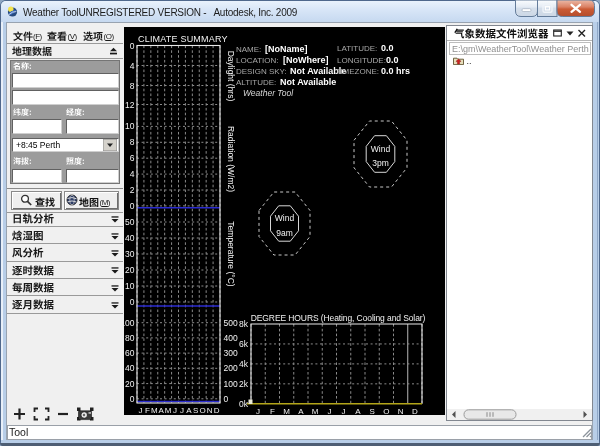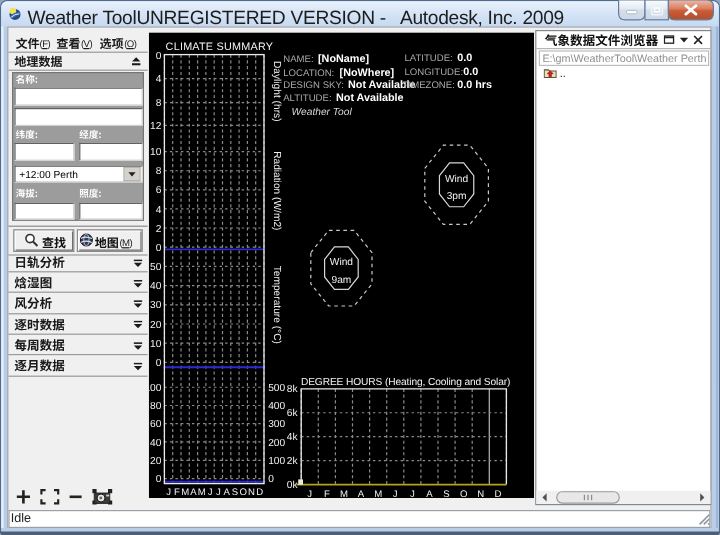--- a/index.html
+++ b/index.html
@@ -10,21 +10,21 @@
 <div class="abs" style="left:1px;top:1px;width:598px;height:21px;border-radius:5px 5px 0 0;background:linear-gradient(#e9f2fc,#d7e5f7 45%,#c6d9f0)"></div>
 <div class="abs" style="left:6px;top:22px;width:587px;height:418px;background:#f0f0f0;border:1px solid #98a3b0"></div>
 <div class="abs" style="left:1px;top:22px;width:1.5px;height:418px;background:#e8eff8"></div>
 <div class="abs" style="left:596.5px;top:22px;width:1px;height:418px;background:#8fa8c8"></div>
 <svg class="abs" style="left:7px;top:6px" width="11" height="11" viewBox="0 0 11 11">
 <circle cx="5.5" cy="6" r="4.6" fill="#274a7e"></circle>
 <circle cx="3.8" cy="3.2" r="2.7" fill="#f4e34c"></circle>
 <path d="M1.5 7.5 Q5 3.5 9.5 4.5 Q7 8 3.5 9 Z" fill="#3b6bc0"></path>
 <path d="M2 8.6 Q5.5 5.2 9.3 5.6" stroke="#fff" stroke-width=".7" fill="none"></path>
 </svg>
-<div class="abs" style="left:23px;top:6.5px;font-size:16px;letter-spacing:-0.25px;color:#1c1c1c;white-space:pre">Weather ToolUNREGISTERED VERSION -   Autodesk, Inc. 2009</div>
+<div class="abs" style="left:23px;top:6.5px;font-size:10px;letter-spacing:-0.25px;color:#1c1c1c;white-space:pre">Weather ToolUNREGISTERED VERSION -   Autodesk, Inc. 2009</div>
 <svg class="abs" style="left:514px;top:0px" width="82" height="18" viewBox="0 0 82 18">
 <defs>
 <linearGradient id="gb" x1="0" y1="0" x2="0" y2="1">
         <stop offset="0" stop-color="#fbfdfe"></stop>
         <stop offset=".42" stop-color="#e4ebf4"></stop>
         <stop offset=".5" stop-color="#d5dfeb"></stop>
         <stop offset="1" stop-color="#ccd7e5"></stop>
       </linearGradient>
 <linearGradient id="gr2" x1="0" y1="0" x2="0" y2="1">
         <stop offset="0" stop-color="#ecbaa8"></stop>
@@ -70,21 +70,21 @@
 <div class="abs" style="left:12px;top:90px;width:107px;height:15px;background:#fff;border:1px solid #616161;border-bottom-color:#cfcfcf;border-right-color:#cfcfcf"></div>
 <svg style="position:absolute;left:12.5px;top:106.5px;overflow:visible" width="20" height="12">
     <path transform="translate(0,8.0)" d="M0.3 -0.5 0.4 0.4C1.2 0.1 2.2 -0.1 3.2 -0.4L3.1 -1.2C2.1 -0.9 1.0 -0.7 0.3 -0.5ZM0.4 -3.3C0.6 -3.4 0.8 -3.4 1.5 -3.5C1.2 -3.1 1.0 -2.8 0.9 -2.7C0.6 -2.4 0.4 -2.2 0.2 -2.1C0.3 -1.9 0.5 -1.5 0.5 -1.4C0.7 -1.5 1.0 -1.6 2.9 -2.0C2.9 -2.1 2.9 -2.5 2.9 -2.7L1.7 -2.5C2.2 -3.2 2.7 -3.9 3.1 -4.7L2.4 -5.1C2.3 -4.8 2.1 -4.6 2.0 -4.3L1.3 -4.2C1.7 -4.9 2.1 -5.7 2.4 -6.4L1.6 -6.8C1.3 -5.9 0.8 -4.9 0.6 -4.6C0.5 -4.4 0.3 -4.2 0.2 -4.2C0.3 -3.9 0.4 -3.5 0.4 -3.3ZM4.7 -6.8V-5.8H3.2V-4.9H4.7V-4.3H3.4V-3.4H4.7V-2.8H3.1V-1.9H4.7V0.7H5.7V-1.9H6.8C6.7 -1.2 6.7 -0.9 6.6 -0.8C6.5 -0.7 6.5 -0.7 6.4 -0.7C6.3 -0.7 6.1 -0.7 5.9 -0.8C6.0 -0.5 6.1 -0.2 6.1 0.0C6.4 0.0 6.6 0.0 6.8 0.0C7.0 -0.0 7.1 -0.1 7.3 -0.3C7.4 -0.5 7.5 -1.1 7.6 -2.5C7.7 -2.6 7.7 -2.8 7.7 -2.8H5.7V-3.4H7.2V-4.3H5.7V-4.9H7.4V-5.8H5.7V-6.8Z M11.1 -5.0V-4.5H10.0V-3.7H11.1V-2.5H14.4V-3.7H15.6V-4.5H14.4V-5.0H13.5V-4.5H12.0V-5.0ZM13.5 -3.7V-3.2H12.0V-3.7ZM13.7 -1.4C13.4 -1.2 13.1 -0.9 12.7 -0.8C12.2 -1.0 11.9 -1.2 11.6 -1.4ZM10.1 -2.2V-1.4H10.9L10.6 -1.3C10.9 -1.0 11.2 -0.7 11.6 -0.4C11.0 -0.3 10.3 -0.2 9.7 -0.1C9.8 0.1 10.0 0.4 10.1 0.7C11.0 0.6 11.8 0.4 12.6 0.1C13.4 0.4 14.2 0.6 15.2 0.7C15.3 0.5 15.6 0.1 15.8 -0.1C15.0 -0.2 14.4 -0.3 13.7 -0.4C14.3 -0.8 14.8 -1.3 15.2 -1.9L14.6 -2.2L14.4 -2.2ZM11.7 -6.6C11.8 -6.5 11.8 -6.3 11.9 -6.1H8.9V-4.0C8.9 -2.7 8.8 -0.9 8.2 0.3C8.4 0.4 8.9 0.6 9.1 0.7C9.7 -0.6 9.8 -2.6 9.8 -4.0V-5.2H15.6V-6.1H13.0C12.9 -6.4 12.8 -6.6 12.7 -6.9Z M17.3 -2.9C17.7 -2.9 18.0 -3.3 18.0 -3.7C18.0 -4.1 17.7 -4.5 17.3 -4.5C16.9 -4.5 16.6 -4.1 16.6 -3.7C16.6 -3.3 16.9 -2.9 17.3 -2.9ZM17.3 0.1C17.7 0.1 18.0 -0.2 18.0 -0.7C18.0 -1.1 17.7 -1.4 17.3 -1.4C16.9 -1.4 16.6 -1.1 16.6 -0.7C16.6 -0.2 16.9 0.1 17.3 0.1Z" fill="#fff"></path>
   </svg>
 <svg style="position:absolute;left:65.5px;top:106.5px;overflow:visible" width="20" height="12">
     <path transform="translate(0,8.0)" d="M0.2 -0.6 0.4 0.3C1.2 0.1 2.2 -0.1 3.1 -0.4L3.0 -1.2C2.0 -1.0 0.9 -0.7 0.2 -0.6ZM0.5 -3.3C0.6 -3.4 0.8 -3.4 1.5 -3.5C1.2 -3.2 1.0 -2.9 0.9 -2.8C0.6 -2.5 0.4 -2.3 0.2 -2.2C0.3 -2.0 0.5 -1.5 0.5 -1.4C0.7 -1.5 1.1 -1.6 3.1 -2.0C3.0 -2.2 3.0 -2.5 3.1 -2.8L1.9 -2.6C2.4 -3.2 3.0 -3.9 3.4 -4.6L2.6 -5.2C2.5 -4.9 2.3 -4.6 2.1 -4.4L1.4 -4.3C1.8 -4.9 2.2 -5.7 2.6 -6.4L1.6 -6.8C1.4 -5.9 0.8 -4.9 0.6 -4.7C0.5 -4.4 0.3 -4.2 0.1 -4.2C0.3 -4.0 0.4 -3.5 0.5 -3.3ZM3.4 -6.4V-5.5H5.9C5.2 -4.7 4.0 -4.0 2.9 -3.6C3.0 -3.4 3.3 -3.0 3.4 -2.8C4.1 -3.0 4.8 -3.4 5.4 -3.8C6.1 -3.5 6.9 -3.1 7.3 -2.8L7.8 -3.5C7.5 -3.8 6.8 -4.1 6.2 -4.4C6.7 -4.9 7.1 -5.4 7.4 -6.1L6.7 -6.4L6.5 -6.4ZM3.5 -2.7V-1.8H4.9V-0.4H3.0V0.5H7.8V-0.4H5.9V-1.8H7.3V-2.7Z M11.1 -5.0V-4.5H10.0V-3.7H11.1V-2.5H14.4V-3.7H15.6V-4.5H14.4V-5.0H13.5V-4.5H12.0V-5.0ZM13.5 -3.7V-3.2H12.0V-3.7ZM13.7 -1.4C13.4 -1.2 13.1 -0.9 12.7 -0.8C12.2 -1.0 11.9 -1.2 11.6 -1.4ZM10.1 -2.2V-1.4H10.9L10.6 -1.3C10.9 -1.0 11.2 -0.7 11.6 -0.4C11.0 -0.3 10.3 -0.2 9.7 -0.1C9.8 0.1 10.0 0.4 10.1 0.7C11.0 0.6 11.8 0.4 12.6 0.1C13.4 0.4 14.2 0.6 15.2 0.7C15.3 0.5 15.6 0.1 15.8 -0.1C15.0 -0.2 14.4 -0.3 13.7 -0.4C14.3 -0.8 14.8 -1.3 15.2 -1.9L14.6 -2.2L14.4 -2.2ZM11.7 -6.6C11.8 -6.5 11.8 -6.3 11.9 -6.1H8.9V-4.0C8.9 -2.7 8.8 -0.9 8.2 0.3C8.4 0.4 8.9 0.6 9.1 0.7C9.7 -0.6 9.8 -2.6 9.8 -4.0V-5.2H15.6V-6.1H13.0C12.9 -6.4 12.8 -6.6 12.7 -6.9Z M17.3 -2.9C17.7 -2.9 18.0 -3.3 18.0 -3.7C18.0 -4.1 17.7 -4.5 17.3 -4.5C16.9 -4.5 16.6 -4.1 16.6 -3.7C16.6 -3.3 16.9 -2.9 17.3 -2.9ZM17.3 0.1C17.7 0.1 18.0 -0.2 18.0 -0.7C18.0 -1.1 17.7 -1.4 17.3 -1.4C16.9 -1.4 16.6 -1.1 16.6 -0.7C16.6 -0.2 16.9 0.1 17.3 0.1Z" fill="#fff"></path>
   </svg>
 <div class="abs" style="left:12px;top:119px;width:50px;height:15px;background:#fff;border:1px solid #616161;border-bottom-color:#cfcfcf;border-right-color:#cfcfcf"></div>
 <div class="abs" style="left:66px;top:119px;width:53px;height:15px;background:#fff;border:1px solid #616161;border-bottom-color:#cfcfcf;border-right-color:#cfcfcf"></div>
 <div class="abs" style="left:12px;top:138px;width:107px;height:14px;background:#fff;border:1px solid #616161;border-bottom-color:#cfcfcf;border-right-color:#cfcfcf"></div>
-<div class="abs" style="left:16px;top:140px;font-size:8.5px;color:#000">+12:00 Perth</div>
+<div class="abs" style="left:16px;top:140px;font-size:8.5px;color:#000">+8:45 Perth</div>
 <svg class="abs" style="left:103px;top:139px" width="14" height="12" viewBox="0 0 14 12">
 <rect x="0" y="0" width="14" height="12" fill="#d5d2cb" stroke="#8a8a8a" stroke-width="1"></rect>
 <path d="M4 4.5 H10 L7 8 Z" fill="#222"></path>
   </svg>
 <svg style="position:absolute;left:12.5px;top:156.4px;overflow:visible" width="20" height="12">
     <path transform="translate(0,8.0)" d="M0.7 -6.0C1.2 -5.8 1.8 -5.4 2.1 -5.1L2.7 -5.8C2.4 -6.1 1.7 -6.5 1.3 -6.7ZM0.3 -3.7C0.7 -3.5 1.3 -3.1 1.6 -2.9L2.1 -3.6C1.8 -3.8 1.3 -4.2 0.8 -4.4ZM0.5 0.1 1.3 0.6C1.7 -0.2 2.0 -1.1 2.3 -2.0L1.6 -2.5C1.3 -1.6 0.8 -0.6 0.5 0.1ZM4.5 -3.6C4.7 -3.4 4.9 -3.2 5.1 -3.0H4.0L4.1 -3.8H4.8ZM3.4 -6.8C3.2 -5.9 2.7 -5.0 2.2 -4.4C2.4 -4.3 2.8 -4.0 3.0 -3.9C3.1 -4.0 3.2 -4.1 3.3 -4.3C3.2 -3.9 3.2 -3.5 3.1 -3.0H2.3V-2.2H3.0C2.9 -1.5 2.8 -1.0 2.7 -0.5H6.1C6.0 -0.4 6.0 -0.3 6.0 -0.2C5.9 -0.1 5.8 -0.1 5.7 -0.1C5.5 -0.1 5.2 -0.1 4.8 -0.1C5.0 0.1 5.1 0.4 5.1 0.6C5.5 0.7 5.8 0.7 6.1 0.6C6.4 0.6 6.6 0.5 6.7 0.3C6.8 0.1 6.9 -0.1 7.0 -0.5H7.6V-1.3H7.1L7.2 -2.2H7.8V-3.0H7.2L7.3 -4.2C7.3 -4.3 7.3 -4.6 7.3 -4.6H3.5C3.6 -4.8 3.7 -4.9 3.8 -5.1H7.6V-6.0H4.2C4.2 -6.2 4.3 -6.4 4.4 -6.6ZM4.3 -2.0C4.5 -1.8 4.8 -1.5 5.0 -1.3H3.8L3.9 -2.2H4.6ZM5.2 -3.8H6.4L6.3 -3.0H5.6L5.8 -3.2C5.6 -3.3 5.4 -3.6 5.2 -3.8ZM5.0 -2.2H6.3C6.3 -1.8 6.2 -1.5 6.2 -1.3H5.4L5.7 -1.5C5.5 -1.7 5.3 -1.9 5.0 -2.2Z M11.9 -6.8 11.9 -5.5H11.0V-5.3H10.2V-6.8H9.3V-5.3H8.3V-4.4H9.3V-3.0L8.2 -2.7L8.4 -1.7L9.3 -2.0V-0.3C9.3 -0.2 9.3 -0.2 9.2 -0.2C9.0 -0.2 8.7 -0.2 8.4 -0.2C8.5 0.1 8.6 0.5 8.7 0.7C9.2 0.7 9.6 0.7 9.9 0.5C10.2 0.4 10.2 0.1 10.2 -0.3V-2.3L11.1 -2.5L11.0 -3.4L10.2 -3.2V-4.4H11.0V-4.6H11.9C11.8 -2.7 11.5 -1.1 10.3 0.0C10.6 0.2 10.8 0.5 11.0 0.7C11.7 0.0 12.1 -0.8 12.4 -1.8C12.6 -1.4 12.8 -1.1 13.0 -0.9C12.7 -0.5 12.3 -0.3 11.8 -0.1C12.0 0.1 12.2 0.5 12.3 0.7C12.8 0.5 13.3 0.2 13.7 -0.2C14.1 0.2 14.6 0.5 15.2 0.7C15.4 0.4 15.6 0.1 15.8 -0.1C15.2 -0.3 14.7 -0.6 14.3 -0.9C14.7 -1.6 15.1 -2.5 15.2 -3.7L14.7 -3.8L14.5 -3.8H12.8L12.8 -4.6H15.7V-5.5H15.1L15.4 -5.9C15.1 -6.2 14.5 -6.5 14.0 -6.8L13.5 -6.2C13.8 -6.0 14.2 -5.7 14.6 -5.5H12.9L12.9 -6.8ZM14.2 -2.9C14.1 -2.4 13.8 -2.0 13.6 -1.6C13.2 -2.0 13.0 -2.4 12.7 -2.9Z M17.3 -2.9C17.7 -2.9 18.0 -3.3 18.0 -3.7C18.0 -4.1 17.7 -4.5 17.3 -4.5C16.9 -4.5 16.6 -4.1 16.6 -3.7C16.6 -3.3 16.9 -2.9 17.3 -2.9ZM17.3 0.1C17.7 0.1 18.0 -0.2 18.0 -0.7C18.0 -1.1 17.7 -1.4 17.3 -1.4C16.9 -1.4 16.6 -1.1 16.6 -0.7C16.6 -0.2 16.9 0.1 17.3 0.1Z" fill="#fff"></path>
   </svg>
 <svg style="position:absolute;left:65.5px;top:156.4px;overflow:visible" width="20" height="12">
     <path transform="translate(0,8.0)" d="M4.6 -3.1H6.4V-2.2H4.6ZM2.6 -1.0C2.7 -0.5 2.7 0.3 2.7 0.7L3.7 0.5C3.7 0.1 3.6 -0.6 3.5 -1.1ZM4.3 -1.0C4.5 -0.5 4.6 0.2 4.7 0.7L5.7 0.5C5.6 0.0 5.4 -0.7 5.2 -1.2ZM5.9 -1.0C6.3 -0.5 6.7 0.3 6.8 0.7L7.7 0.3C7.6 -0.1 7.1 -0.8 6.8 -1.4ZM1.2 -1.3C1.0 -0.7 0.6 -0.0 0.3 0.4L1.2 0.8C1.5 0.3 1.9 -0.4 2.2 -1.0ZM1.5 -5.6H2.3V-4.6H1.5ZM1.5 -2.6V-3.8H2.3V-2.6ZM3.4 -6.5V-5.7H4.6C4.4 -5.1 4.1 -4.8 3.2 -4.5V-6.5H0.6V-1.4H1.5V-1.8H3.2V-4.5C3.4 -4.3 3.6 -4.0 3.6 -3.8L3.7 -3.8V-1.5H7.3V-3.9H3.9C5.0 -4.2 5.3 -4.8 5.5 -5.7H6.6C6.6 -5.2 6.5 -5.0 6.4 -4.9C6.4 -4.9 6.3 -4.8 6.2 -4.8C6.1 -4.8 5.8 -4.9 5.5 -4.9C5.6 -4.7 5.7 -4.4 5.7 -4.1C6.1 -4.1 6.5 -4.1 6.7 -4.1C6.9 -4.2 7.1 -4.2 7.2 -4.4C7.4 -4.6 7.5 -5.1 7.5 -6.2C7.6 -6.3 7.6 -6.5 7.6 -6.5Z M11.1 -5.0V-4.5H10.0V-3.7H11.1V-2.5H14.4V-3.7H15.6V-4.5H14.4V-5.0H13.5V-4.5H12.0V-5.0ZM13.5 -3.7V-3.2H12.0V-3.7ZM13.7 -1.4C13.4 -1.2 13.1 -0.9 12.7 -0.8C12.2 -1.0 11.9 -1.2 11.6 -1.4ZM10.1 -2.2V-1.4H10.9L10.6 -1.3C10.9 -1.0 11.2 -0.7 11.6 -0.4C11.0 -0.3 10.3 -0.2 9.7 -0.1C9.8 0.1 10.0 0.4 10.1 0.7C11.0 0.6 11.8 0.4 12.6 0.1C13.4 0.4 14.2 0.6 15.2 0.7C15.3 0.5 15.6 0.1 15.8 -0.1C15.0 -0.2 14.4 -0.3 13.7 -0.4C14.3 -0.8 14.8 -1.3 15.2 -1.9L14.6 -2.2L14.4 -2.2ZM11.7 -6.6C11.8 -6.5 11.8 -6.3 11.9 -6.1H8.9V-4.0C8.9 -2.7 8.8 -0.9 8.2 0.3C8.4 0.4 8.9 0.6 9.1 0.7C9.7 -0.6 9.8 -2.6 9.8 -4.0V-5.2H15.6V-6.1H13.0C12.9 -6.4 12.8 -6.6 12.7 -6.9Z M17.3 -2.9C17.7 -2.9 18.0 -3.3 18.0 -3.7C18.0 -4.1 17.7 -4.5 17.3 -4.5C16.9 -4.5 16.6 -4.1 16.6 -3.7C16.6 -3.3 16.9 -2.9 17.3 -2.9ZM17.3 0.1C17.7 0.1 18.0 -0.2 18.0 -0.7C18.0 -1.1 17.7 -1.4 17.3 -1.4C16.9 -1.4 16.6 -1.1 16.6 -0.7C16.6 -0.2 16.9 0.1 17.3 0.1Z" fill="#fff"></path>
   </svg>
@@ -345,20 +345,20 @@
 <path d="M8.5 2 L5 5.5 L8.5 9 Z" fill="#505050"></path>
 <path d="M136.5 2 L140 5.5 L136.5 9 Z" fill="#505050"></path>
 <rect x="17" y="0.8" width="52" height="9.4" rx="4.5" fill="#e8e8e8" stroke="#9b9b9b" stroke-width="1"></rect>
 <g stroke="#8a8a8a" stroke-width="1">
       <line x1="40" y1="3.2" x2="40" y2="7.8"></line>
       <line x1="43" y1="3.2" x2="43" y2="7.8"></line>
       <line x1="46" y1="3.2" x2="46" y2="7.8"></line>
     </g>
 </svg>
 <div class="abs" style="left:7px;top:424.5px;width:585px;height:15px;background:#fff;border:1px solid #9aa0a8"></div>
-<div class="abs" style="left:9px;top:426px;font-size:10.5px;color:#222">Idle</div>
+<div class="abs" style="left:9px;top:426px;font-size:10.5px;color:#222">Tool</div>
 <svg class="abs" style="left:581px;top:427px" width="11" height="11" viewBox="0 0 11 11">
 <g stroke="#8b939b" stroke-width="1.3">
       <line x1="10" y1="2" x2="2" y2="10"></line>
       <line x1="10" y1="5.5" x2="5.5" y2="10"></line>
       <line x1="10" y1="9" x2="9" y2="10"></line>
     </g>
 </svg>
 <div class="abs" style="left:0px;top:443px;width:600px;height:3px;background:#4e5e74;border-radius:0 0 3px 3px"></div>
 </body></html>

